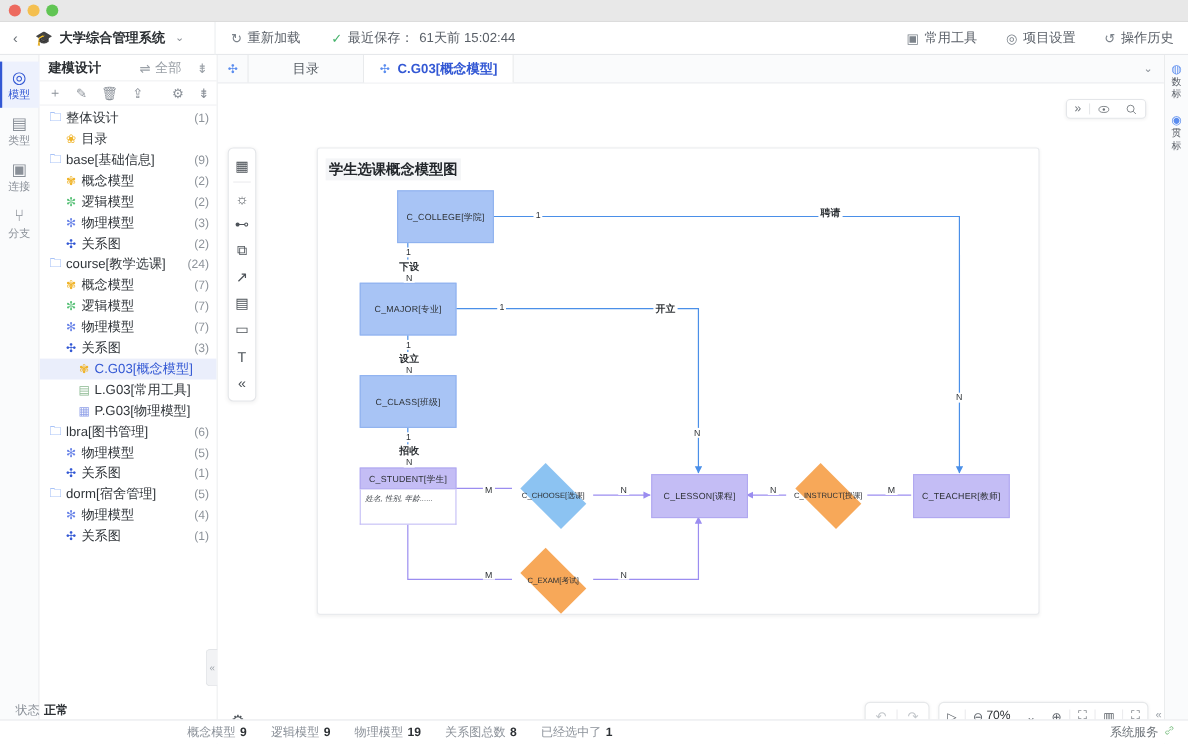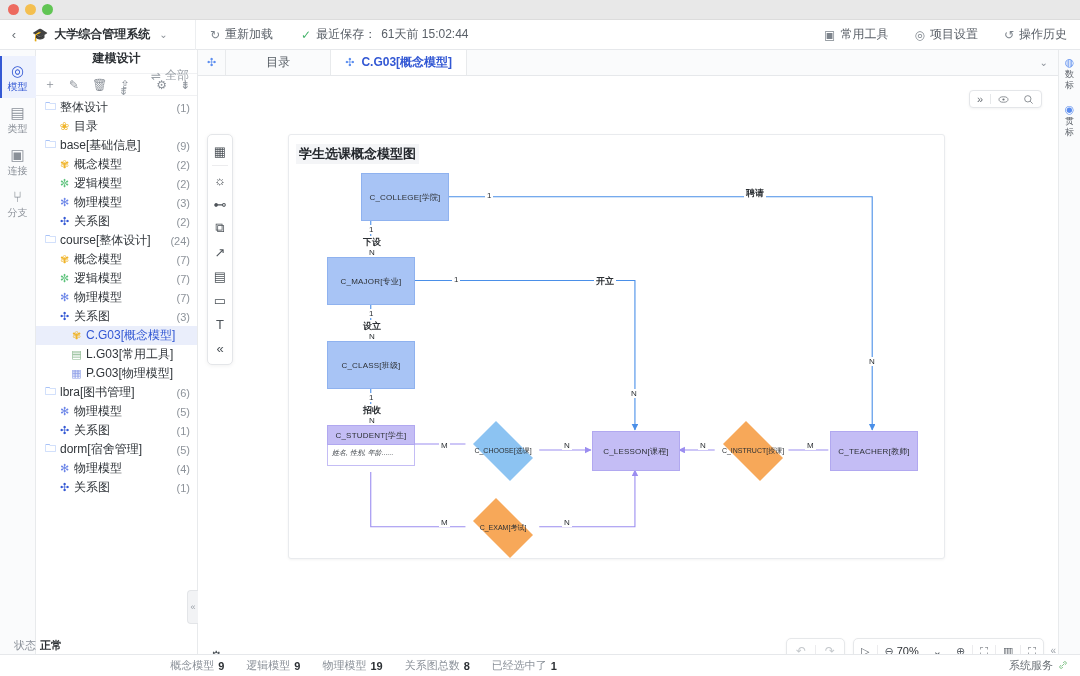--- a/index.html
+++ b/index.html
@@ -62,21 +62,21 @@
   .rail-item .rl{ display:block; font-size:10px; margin-top:2px; line-height:12px;}
   .rail-item.active{ color:#3358d4; background:#edf1fd; }
   .rail-item.active::before{
     content:""; position:absolute; left:0; top:0; bottom:0; width:2px; background:#3358d4;
   }
 
   
   .tree-panel{ width:162px; background:#fff; border-right:1px solid #e8eaec; display:flex; flex-direction:column; position:relative;}
   .tree-head{
     height:24px; display:flex; align-items:center; padding:0 8px;
-    font-size:12px; border-bottom:1px solid #f0f1f3;flex-direction:column;
+    font-size:12px; border-bottom:1px solid #f0f1f3;
   }
   .tree-head .th-title{ font-weight:bold; color:#2c3034; }
   .tree-head .th-all{ margin-left:auto; display:flex; align-items:center; gap:4px; color:#9aa0a7; }
   .tree-head .th-sort{ margin-left:14px; color:#9aa0a7; }
   .tree-tools{
     height:22px; display:flex; align-items:center; padding:0 8px; gap:13px;
     color:#8b9199; font-size:12px; border-bottom:1px solid #f0f1f3;
   }
   .tree-tools .sp{ flex:1; }
   .tree-tools .g2{ display:flex; gap:13px; }
@@ -358,21 +358,21 @@
           <span class="tlbl">物理模型</span>
           <span class="tcnt">(3)</span>
         </div>
         <div class="trow lv1">
           <span class="tic ic-rel">✣</span>
           <span class="tlbl">关系图</span>
           <span class="tcnt">(2)</span>
         </div>
         <div class="trow lv0">
           <span class="tic ic-folder">🗀</span>
-          <span class="tlbl">course[整体设计]</span>
+          <span class="tlbl">course[教学选课]</span>
           <span class="tcnt">(24)</span>
         </div>
         <div class="trow lv1">
           <span class="tic ic-concept">✾</span>
           <span class="tlbl">概念模型</span>
           <span class="tcnt">(7)</span>
         </div>
         <div class="trow lv1">
           <span class="tic ic-logic">✼</span>
           <span class="tlbl">逻辑模型</span>
@@ -509,21 +509,21 @@
         <div id="dnodes">
             <div class="node" style="left: 38px; top: 38px; width: 88px; height: 48px; margin-left: 34px;">
               <div class="nbody">C_COLLEGE[学院]</div>
             </div>
             <div class="node" style="left: 38px; top: 122px; width: 88px; height: 48px;">
               <div class="nbody">C_MAJOR[专业]</div>
             </div>
             <div class="node" style="left: 38px; top: 206px; width: 88px; height: 48px;">
               <div class="nbody">C_CLASS[班级]</div>
             </div>
-            <div class="node purple withattr" style="left: 38px; top: 290px; width: 88px; height: 41px;">
+            <div class="node purple withattr" style="left: 38px; top: 290px; width: 88px; height: 52px;">
               <div class="nbody">C_STUDENT[学生]</div>
               <div class="nattr">姓名, 性别, 年龄......</div>
             </div>
             <div class="node purple" style="left: 303px; top: 296px; width: 88px; height: 40px;">
               <div class="nbody">C_LESSON[课程]</div>
             </div>
             <div class="node purple" style="left: 541px; top: 296px; width: 88px; height: 40px;">
               <div class="nbody">C_TEACHER[教师]</div>
             </div>
             <div class="dia blue" style="left: 177px; top: 293px; width: 74px; height: 46px;">

